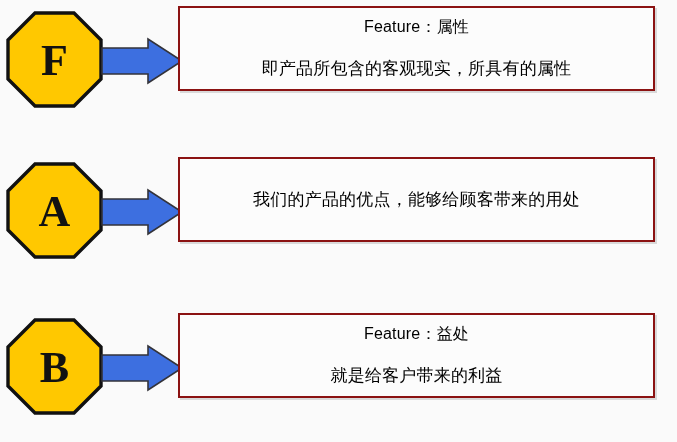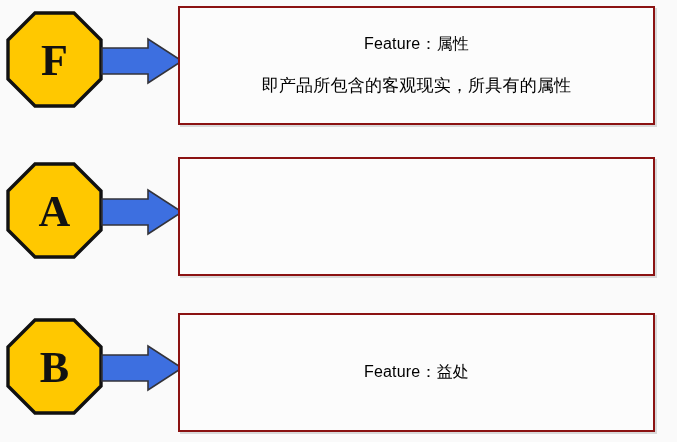--- a/index.html
+++ b/index.html
@@ -67,21 +67,21 @@
     height: 46px;
     overflow: visible;
   }
 
   
   .text-box {
     position: absolute;
     left: 178px;
     top: 6px;
     width: 477px;
-    height: 119px;
+    height: 85px;
     box-sizing: border-box;
     border: 2px solid #8b1212;
     background: #fcfcfc;
     box-shadow: 2px 2px 0 rgba(150,150,150,0.32);
     display: flex;
     flex-direction: column;
     align-items: center;
     justify-content: center;
     gap: 19px;
   }
@@ -137,36 +137,38 @@
       </svg>
     </div>
 
     <div class="arrow">
       <svg viewBox="0 0 84 46" xmlns="http://www.w3.org/2000/svg">
         <polygon points="2,10 48,10 48,1 82,23 48,45 48,36 2,36" fill="#3d6fe0" stroke="#33333a" stroke-width="1.6" stroke-linejoin="miter"></polygon>
       </svg>
     </div>
 
     <div class="text-box">
+      <div class="line-desc">我们的产品的优点，能够给顾客带来的用处</div>
     </div>
   </div>
 
   <div class="fab-row row-2">
 
     <div class="badge">
       <svg viewBox="0 0 97 97" xmlns="http://www.w3.org/2000/svg">
         <polygon points="29,2 68,2 95,29 95,68 68,95 29,95 2,68 2,29" fill="#ffc800" stroke="#111111" stroke-width="3.4" stroke-linejoin="miter"></polygon>
         <text class="badge-letter-text" x="48.5" y="64" text-anchor="middle">B</text>
       </svg>
     </div>
 
     <div class="arrow">
       <svg viewBox="0 0 84 46" xmlns="http://www.w3.org/2000/svg">
         <polygon points="2,10 48,10 48,1 82,23 48,45 48,36 2,36" fill="#3d6fe0" stroke="#33333a" stroke-width="1.6" stroke-linejoin="miter"></polygon>
       </svg>
     </div>
 
     <div class="text-box">
       <div class="line-title">Feature：益处</div>
+      <div class="line-desc">就是给客户带来的利益</div>
     </div>
   </div>
 
 </div>
 
 </body></html>

